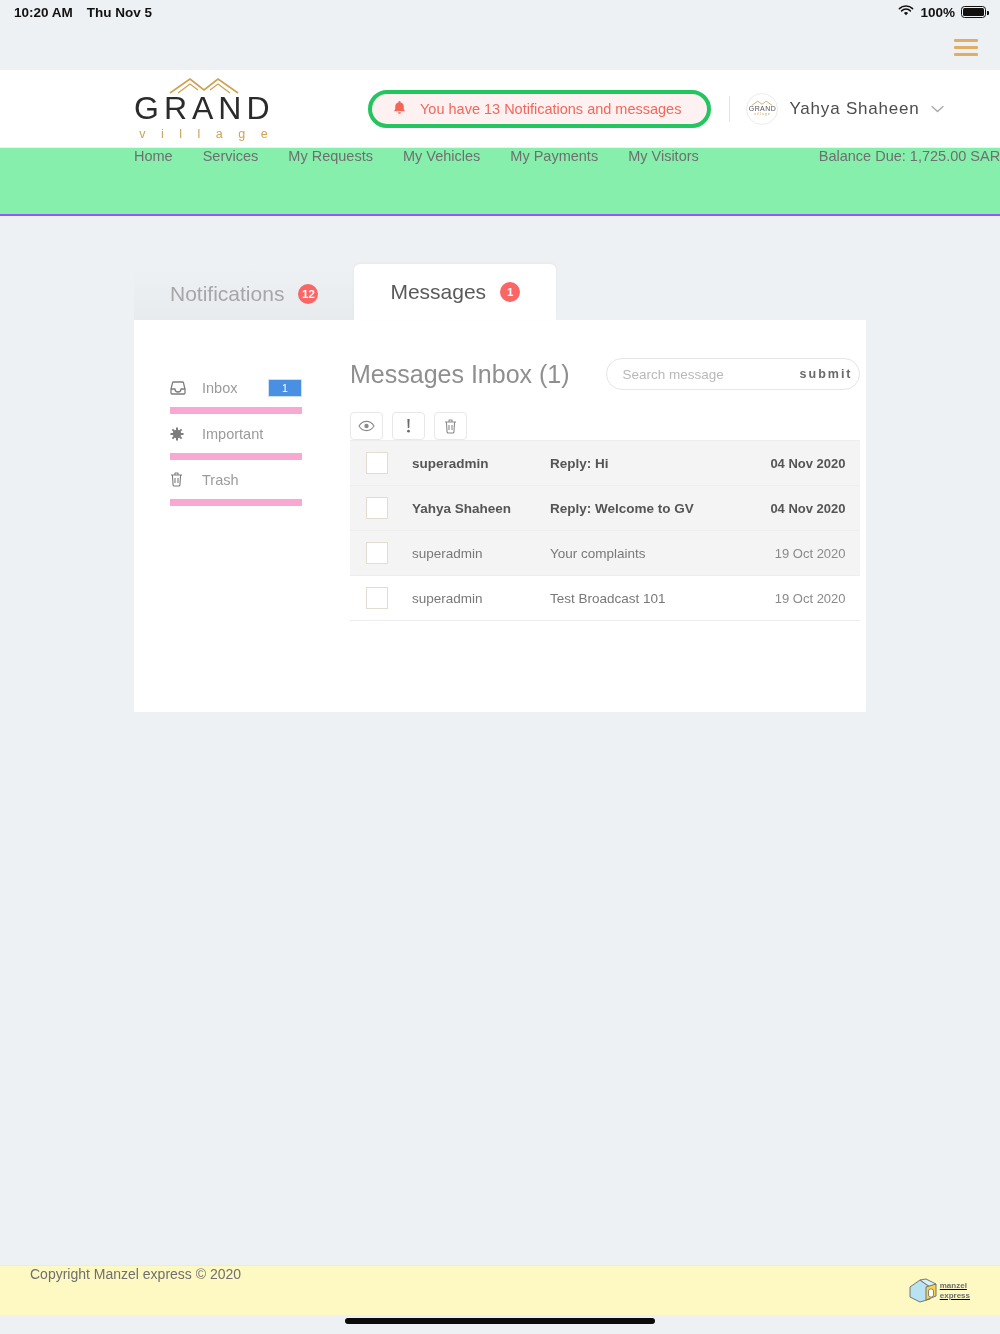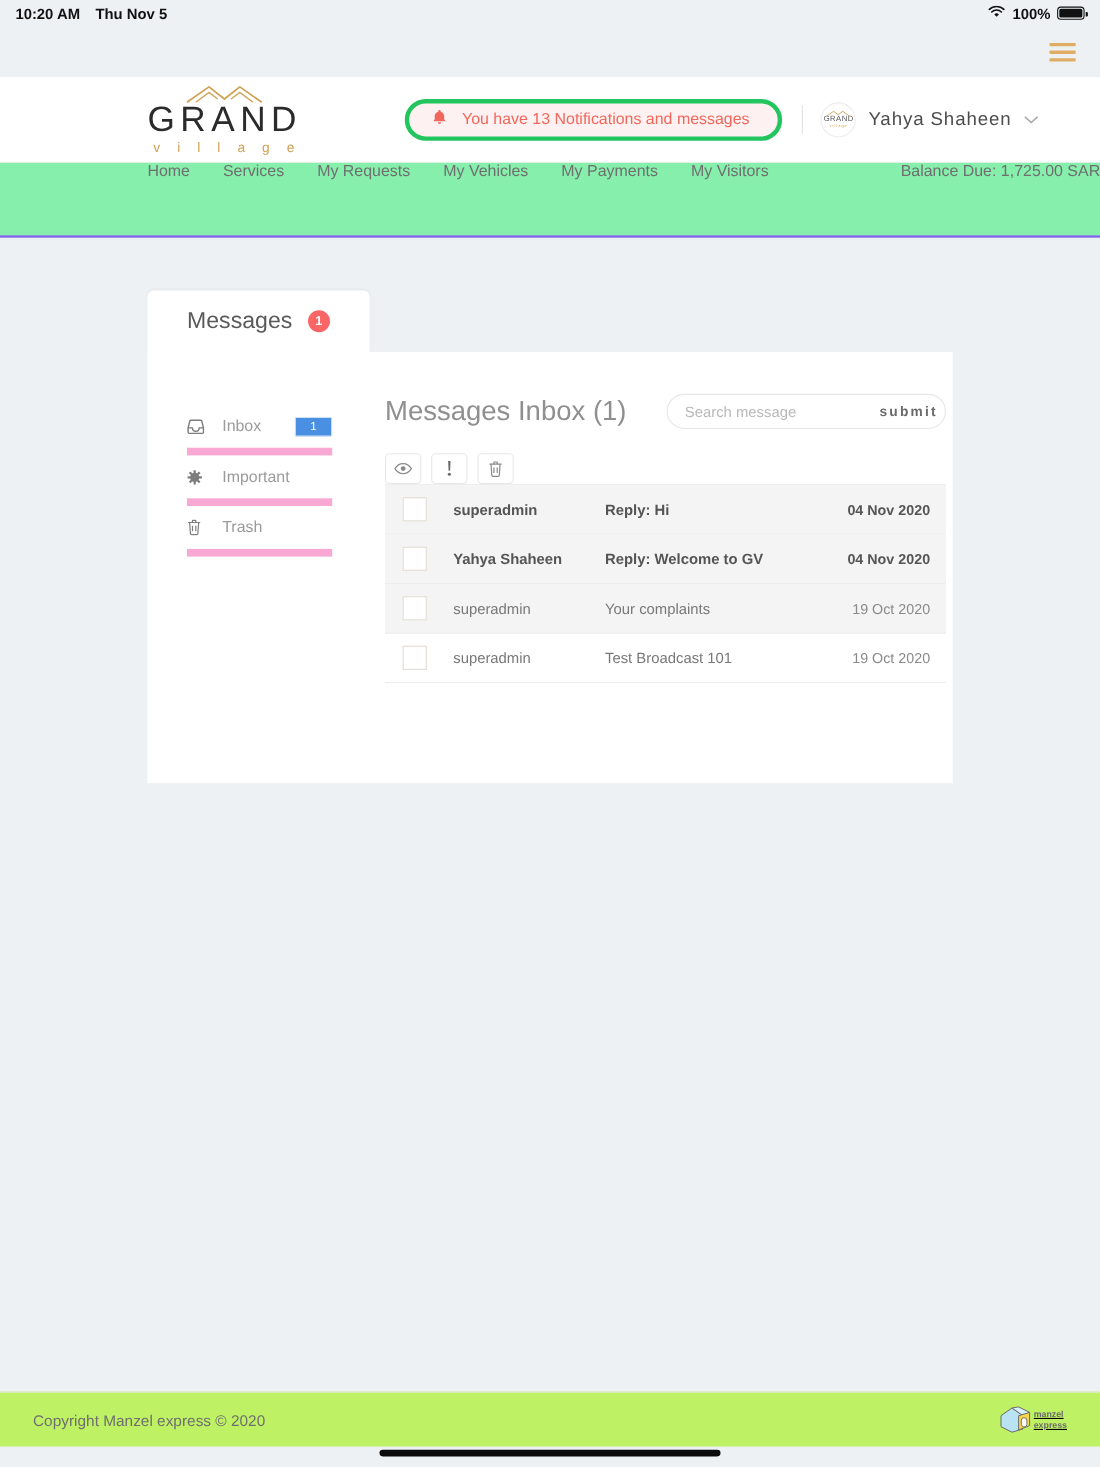--- a/index.html
+++ b/index.html
@@ -198,22 +198,22 @@
   .msg-sender { width: 138px; font-size: 13.5px; color: #787878; }
   .msg-subject { flex: 1; font-size: 13.5px; color: #787878; }
   .msg-date { font-size: 13px; color: #8a8a8a; padding-right: 14px; white-space: nowrap; }
   .msg-row.bold .msg-sender,
   .msg-row.bold .msg-subject,
   .msg-row.bold .msg-date { font-weight: bold; color: #555; }
 
   
   .footer {
     position: absolute; left: 0; right: 0; top: 1265px;
-    height: 50px; background: #bef264; border-top: 1px solid #e8eaec;
-    display: flex; align-items: center; padding: 0 30px;
+    height: 50px; background: #fef9c3; border-top: 1px solid #e8eaec;
+    display: flex; padding: 0 30px;
   }
   .copyright { font-size: 14px; color: #6f6f6f; }
   .mz-logo { margin-left: auto; display: flex; align-items: center; gap: 1px; text-decoration: underline; }
   .mz-text { font-size: 8px; font-weight: bold; color: #6b6b6b; line-height: 1.15; }
 
   .home-indicator {
     position: absolute; left: 50%; transform: translateX(-50%);
     bottom: 10px; width: 310px; height: 6px;
     background: #0b0b0b; border-radius: 3px;
   }
@@ -295,20 +295,24 @@
     <span class="nav-item">Services</span>
     <span class="nav-item">My Requests</span>
     <span class="nav-item">My Vehicles</span>
     <span class="nav-item">My Payments</span>
     <span class="nav-item">My Visitors</span>
   </div>
   <div class="balance">Balance Due: 1,725.00 SAR</div>
 </div>
 
 <div class="tabs-row">
+  <div class="tab inactive">
+    <span>Notifications</span>
+    <span class="badge">12</span>
+  </div>
   <div class="tab active">
     <span>Messages</span>
     <span class="badge">1</span>
   </div>
 </div>
 
 <div class="panel">
 
   <div class="mside">
     <div class="mside-item">

